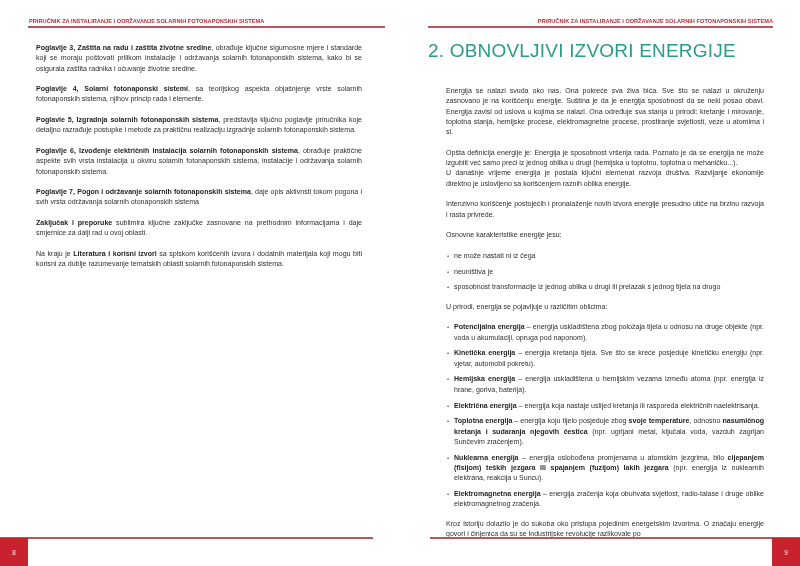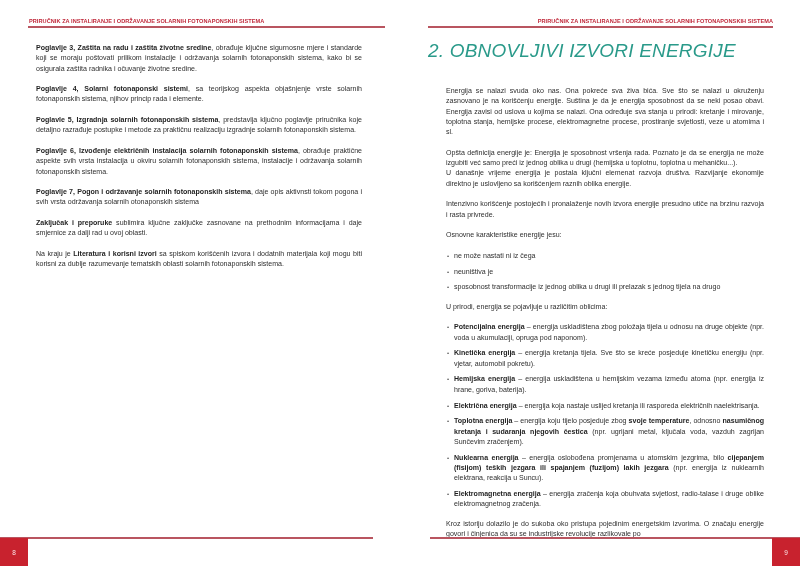--- a/index.html
+++ b/index.html
@@ -37,21 +37,21 @@
   .body-text {
     position:absolute; font-size:7.05px; line-height:10.3px; text-align:justify; color:#2e2e2e;
   }
   .left .body-text { left:36px; top:43px; width:326px; }
   .right .body-text { left:46px; top:86px; width:318px; }
   .body-text p { margin:0 0 10.3px 0; }
   .body-text b { font-weight:bold; color:#1e1e1e; }
 
   .chapter-title {
     position:absolute; left:28px; top:40px;
-    font-size:19px; color:#2a9a8a; letter-spacing:0.2px; white-space:nowrap;font-style:italic;
+    font-size:19px; color:#2a9a8a; letter-spacing:0.2px; white-space:nowrap;
   }
 
   ul.dots { list-style:none; margin:0 0 9px 0; padding:0; }
   ul.dots li { position:relative; padding-left:8px; margin-bottom:5.5px; }
   ul.dots li::before { content:"\2022"; position:absolute; left:1px; top:0; font-size:6px; color:#555; }
   .tight { margin-bottom:0 !important; }
 </style>
 </head>
 <body>
 

